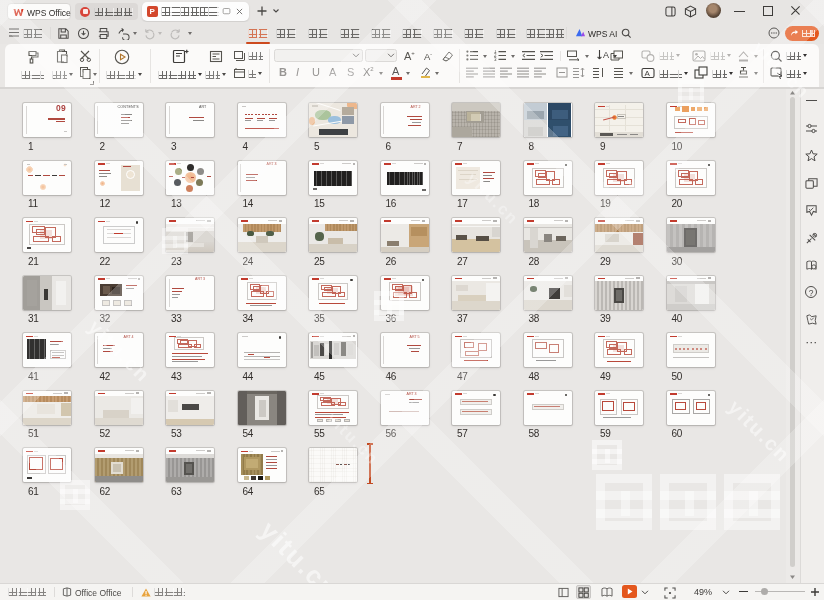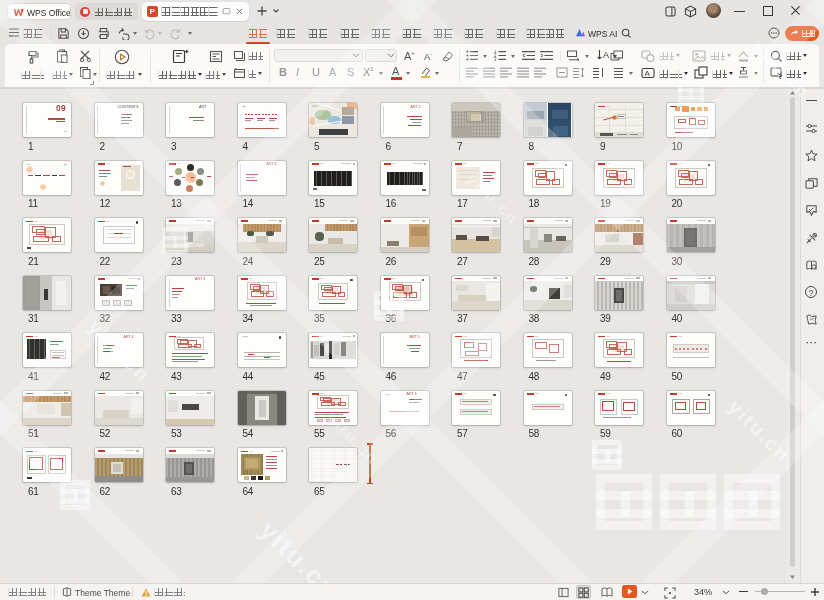--- a/index.html
+++ b/index.html
@@ -1234,21 +1234,21 @@
     <path d="M2 3 L5 2 L7 4 L12 3 L11 8 L12 12 L8 11 L4 12 L3 8 Z" fill="none" stroke="#4e4c4a" stroke-width="1"></path>
     <path d="M5.5 6 L7 7.5 L9.5 5" fill="none" stroke="#4e4c4a" stroke-width=".9"></path>
   </svg>
 <div class="abs" style="left:806px;top:338px;color:#4e4c4a;font-size:9px;font-weight:700;letter-spacing:1px">···</div>
 <div class="abs" style="left:0;top:583px;width:824px;height:17px;background:#f5f4f2;border-top:1px solid #d9d7d5;z-index:45"></div>
 <span class="z abs" style="left:8px;top:588px;width:38px;height:8px;color:#5c5a58;z-index:46"></span>
 <div class="vsep" style="left:54px;top:587px;height:10px;z-index:46"></div>
 <svg class="abs" style="left:62px;top:587px;z-index:46" width="10" height="10" viewBox="0 0 11 11">
     <path d="M1.5 2 L5.5 1 L9.5 2 V9 L5.5 10 L1.5 9 Z M5.5 1 V10" fill="none" stroke="#5c5a58" stroke-width="1"></path>
   </svg>
-<span class="abs" style="left:75px;top:587.5px;font-size:8.5px;color:#4c4a48;z-index:46">Theme Theme</span>
+<span class="abs" style="left:75px;top:587.5px;font-size:8.5px;color:#4c4a48;z-index:46">Office Office</span>
 <div class="vsep" style="left:132px;top:587px;height:10px;z-index:46"></div>
 <svg class="abs" style="left:141px;top:587.5px;z-index:46" width="10" height="9" viewBox="0 0 10 9">
     <path d="M5 .5 L9.6 8.5 H.4 Z" fill="#e8a33d"></path>
     <rect x="4.5" y="3" width="1.1" height="3" fill="#fff"></rect>
     <rect x="4.5" y="6.7" width="1.1" height="1.1" fill="#fff"></rect>
   </svg>
 <span class="z abs" style="left:154px;top:588px;width:31px;height:8px;color:#5c5a58;z-index:46"></span>
 <svg class="abs" style="left:558px;top:586.5px;z-index:46" width="11" height="11" viewBox="0 0 12 12">
     <rect x="1" y="1.5" width="10" height="9" fill="none" stroke="#5c5a58" stroke-width="1"></rect>
     <line x1="4.5" y1="1.5" x2="4.5" y2="10.5" stroke="#5c5a58" stroke-width="1"></line>
@@ -1267,21 +1267,21 @@
 <svg class="abs" style="left:627px;top:588px;z-index:47" width="6" height="7" viewBox="0 0 6 7">
     <path d="M.8 .5 L5.5 3.5 L.8 6.5 Z" fill="#fff"></path>
   </svg>
 <svg class="abs" style="left:641px;top:589.5px;z-index:46" width="8" height="5" viewBox="0 0 8 5">
     <path d="M1 .8 L4 3.8 L7 .8" stroke="#4c4a48" stroke-width="1" fill="none"></path>
   </svg>
 <svg class="abs" style="left:664px;top:586.5px;z-index:46" width="12" height="12" viewBox="0 0 13 13">
     <path d="M1 4 V1 H4 M9 1 H12 V4 M12 9 V12 H9 M4 12 H1 V9" fill="none" stroke="#4c4a48" stroke-width="1.1"></path>
     <circle cx="6.5" cy="6.5" r="1.2" fill="#4c4a48"></circle>
   </svg>
-<span class="abs" style="left:694px;top:587px;font-size:9px;color:#3c3a38;z-index:46">34%</span>
+<span class="abs" style="left:694px;top:587px;font-size:9px;color:#3c3a38;z-index:46">49%</span>
 <svg class="abs" style="left:722px;top:589.5px;z-index:46" width="8" height="5" viewBox="0 0 8 5">
     <path d="M1 .8 L4 3.8 L7 .8" stroke="#4c4a48" stroke-width="1" fill="none"></path>
   </svg>
 <div class="abs" style="left:739px;top:590.5px;width:9px;height:1.6px;background:#3c3a38;z-index:46"></div>
 <div class="abs" style="left:755px;top:590.8px;width:50px;height:1.2px;background:#b9b7b5;z-index:46"></div>
 <div class="abs" style="left:761px;top:587.5px;width:7px;height:7px;border-radius:50%;background:#aeacaa;z-index:47"></div>
 <svg class="abs" style="left:810px;top:586.5px;z-index:46" width="10" height="10" viewBox="0 0 10 10">
     <path d="M5 1 V9 M1 5 H9" stroke="#3c3a38" stroke-width="1.4"></path>
   </svg>
 </body></html>

